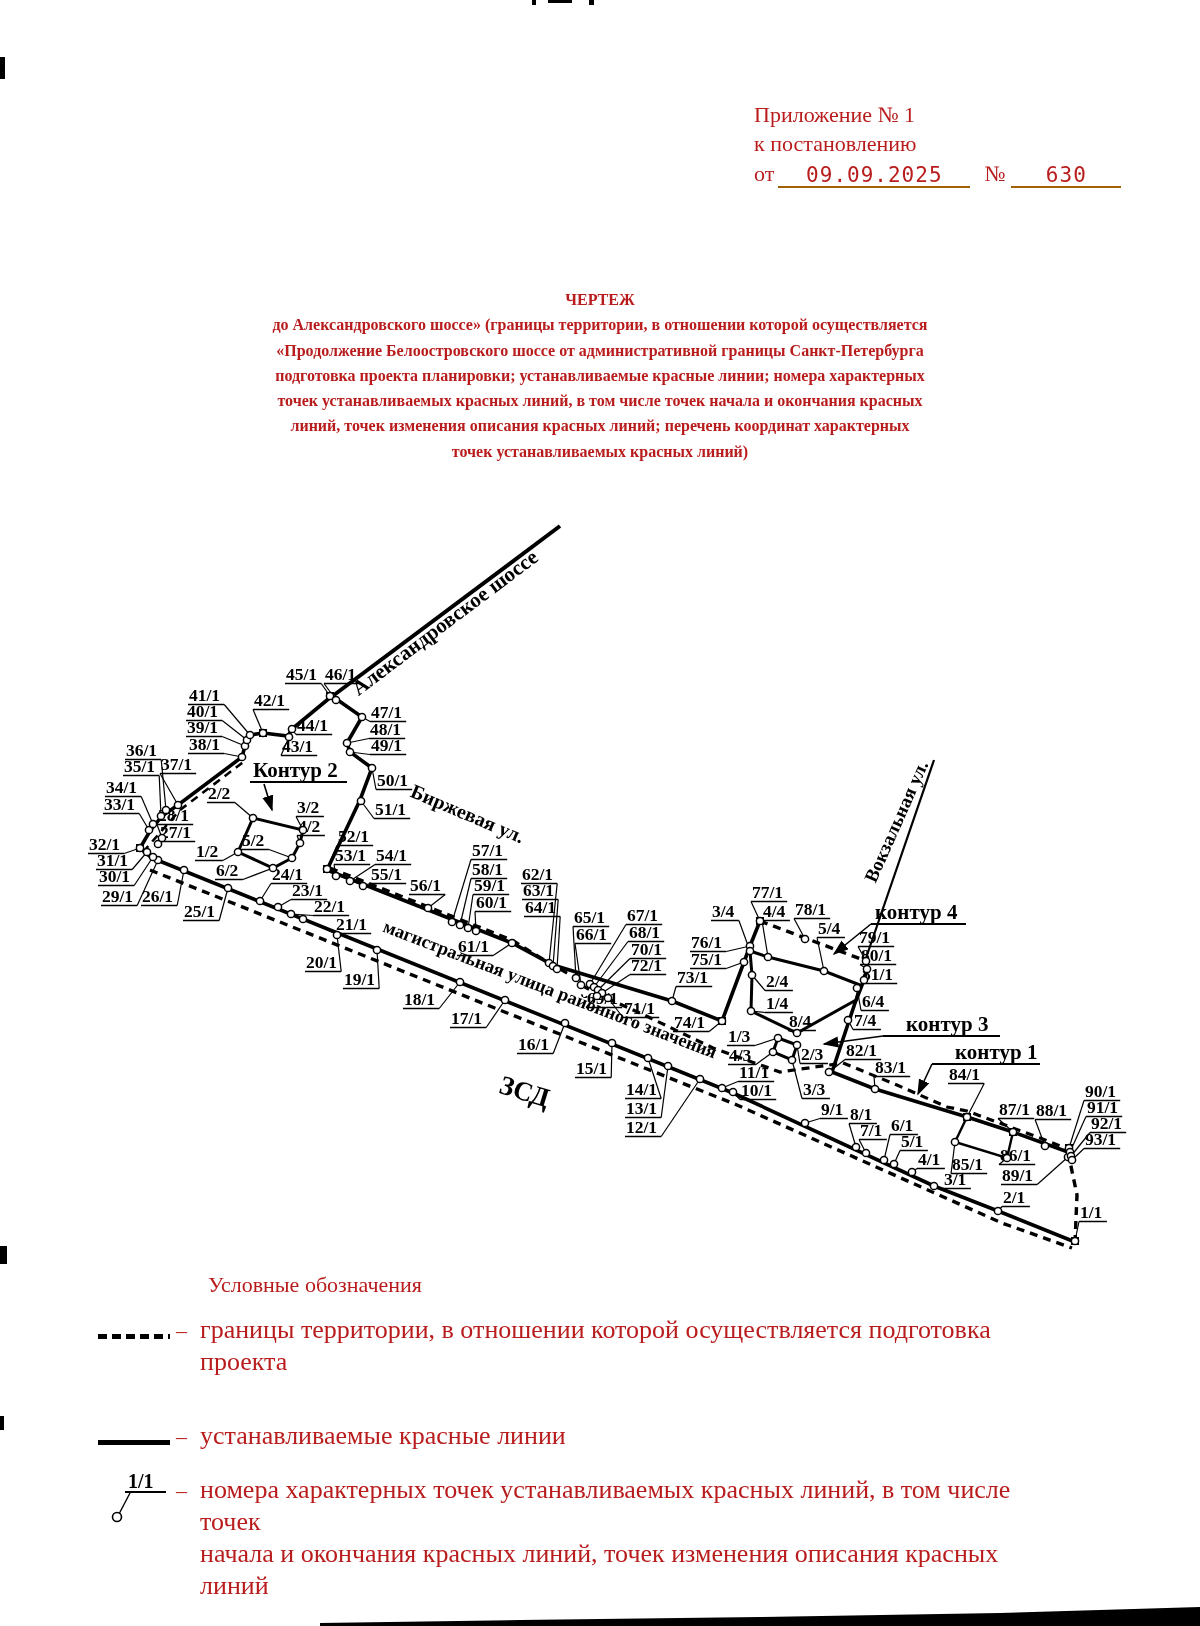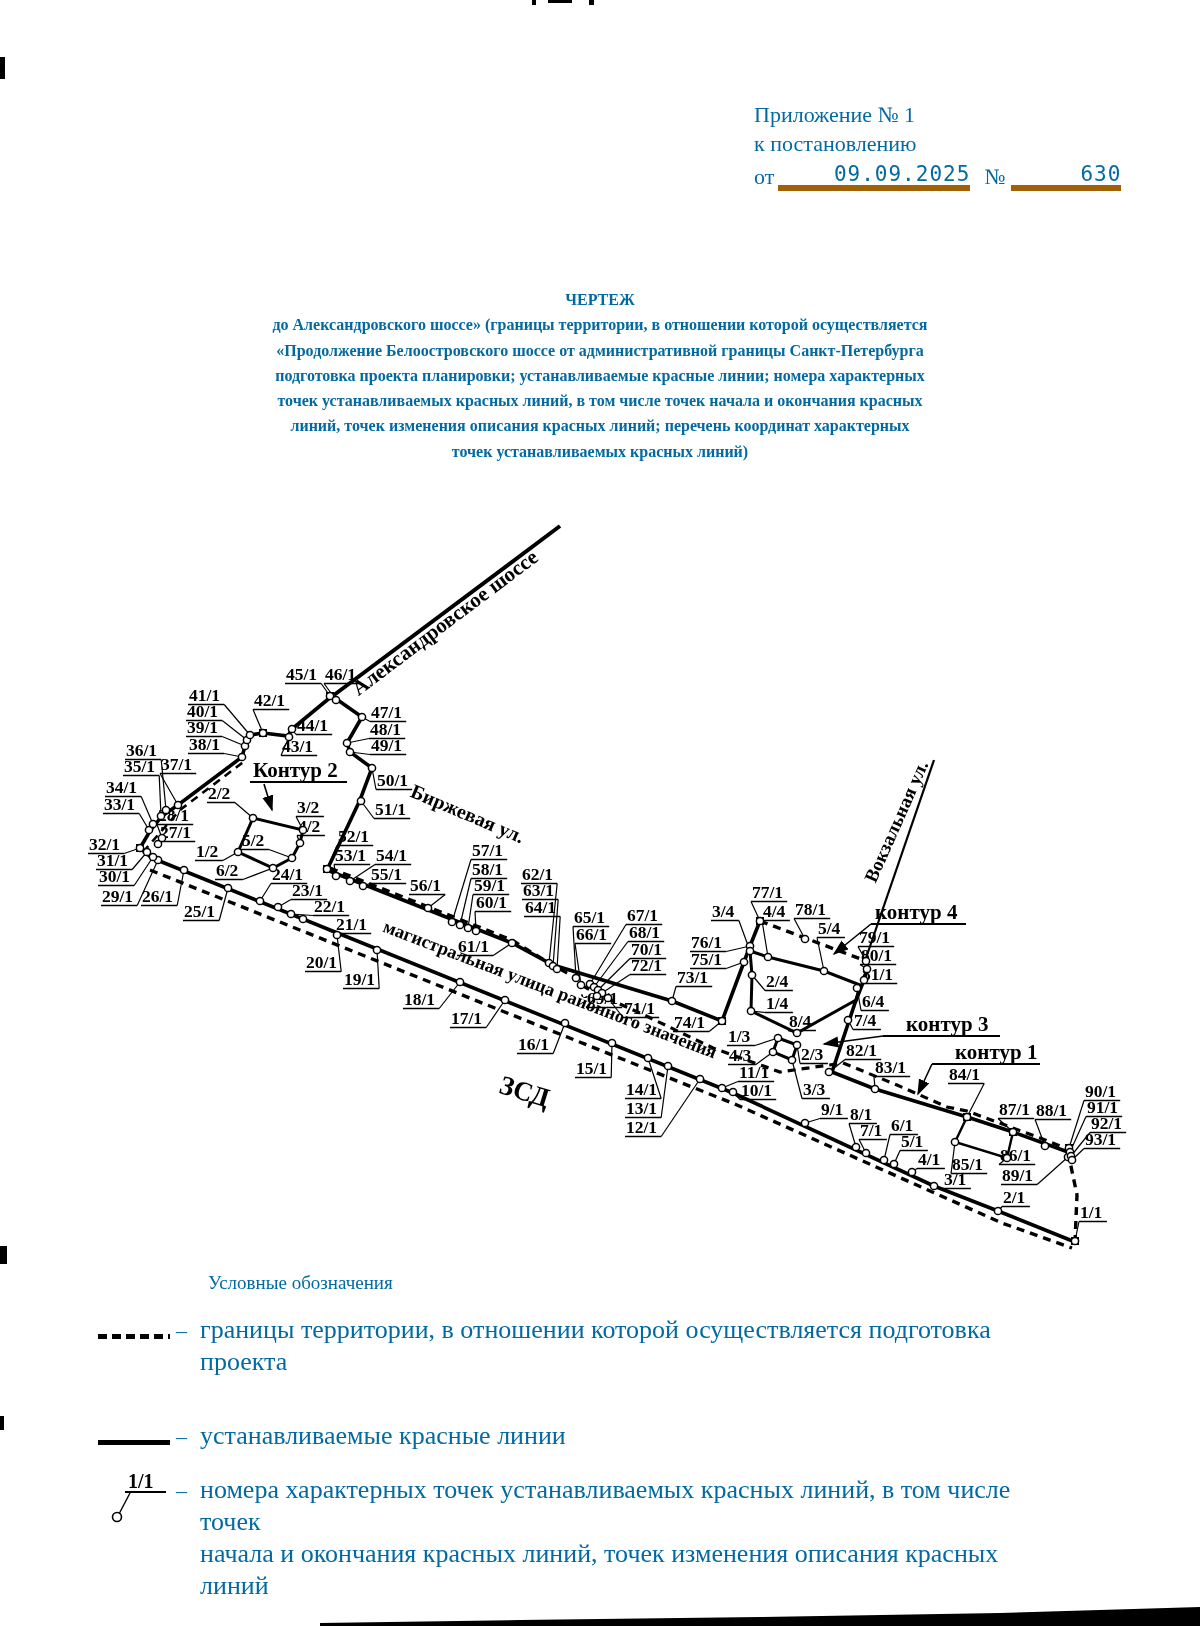--- a/index.html
+++ b/index.html
@@ -1,34 +1,34 @@
 <!DOCTYPE html>
 <html><head>
 <meta charset="utf-8">
 <style>
   html,body{margin:0;padding:0;background:#888;}
   .page{position:relative;width:1200px;height:1626px;background:#fff;overflow:hidden;
-        font-family:"Liberation Serif","DejaVu Serif",serif;color:#0369a1;}
+        font-family:"Liberation Serif","DejaVu Serif",serif;color:#b91c1c;}
   .abs{position:absolute;}
   
   .hdr{left:754px;top:100px;font-size:22px;line-height:29px;white-space:nowrap;}
   .hdr .row4{margin-top:1px;}
-  .ufill{display:inline-block;border-bottom:6px solid #a16207;text-align:right;height:26px;vertical-align:bottom;}
+  .ufill{display:inline-block;border-bottom:2px solid #a16207;text-align:center;height:26px;vertical-align:bottom;}
   .ufill.date{width:192px;margin-left:4px;}
   .ufill.num{width:110px;margin-left:6px;}
   .mono{font-family:"DejaVu Sans Mono","Liberation Mono",monospace;font-size:21px;letter-spacing:1px;}
   .nosign{margin-left:14px;}
   
   .title{left:118px;top:287px;width:964px;text-align:center;font-weight:bold;
          font-size:16px;line-height:25.3px;}
   
   svg.dwg{left:0;top:0;}
   .dtext{font-family:"Liberation Serif","DejaVu Serif",serif;fill:#000;}
   
-  .leg-head{left:208px;top:1272px;font-size:19px;}
+  .leg-head{left:208px;top:1272px;font-size:22px;}
   .leg-text{font-size:26px;line-height:32px;}
   .leg-dash{font-size:22px;}
   .sw-dashed{left:98px;top:1334px;width:72px;height:5px;
      background:repeating-linear-gradient(90deg,#000 0 9px,transparent 9px 14px);}
   .sw-solid{left:98px;top:1440px;width:72px;height:5px;background:#000;}
 </style>
 </head>
 <body>
 
 <div class="page">

